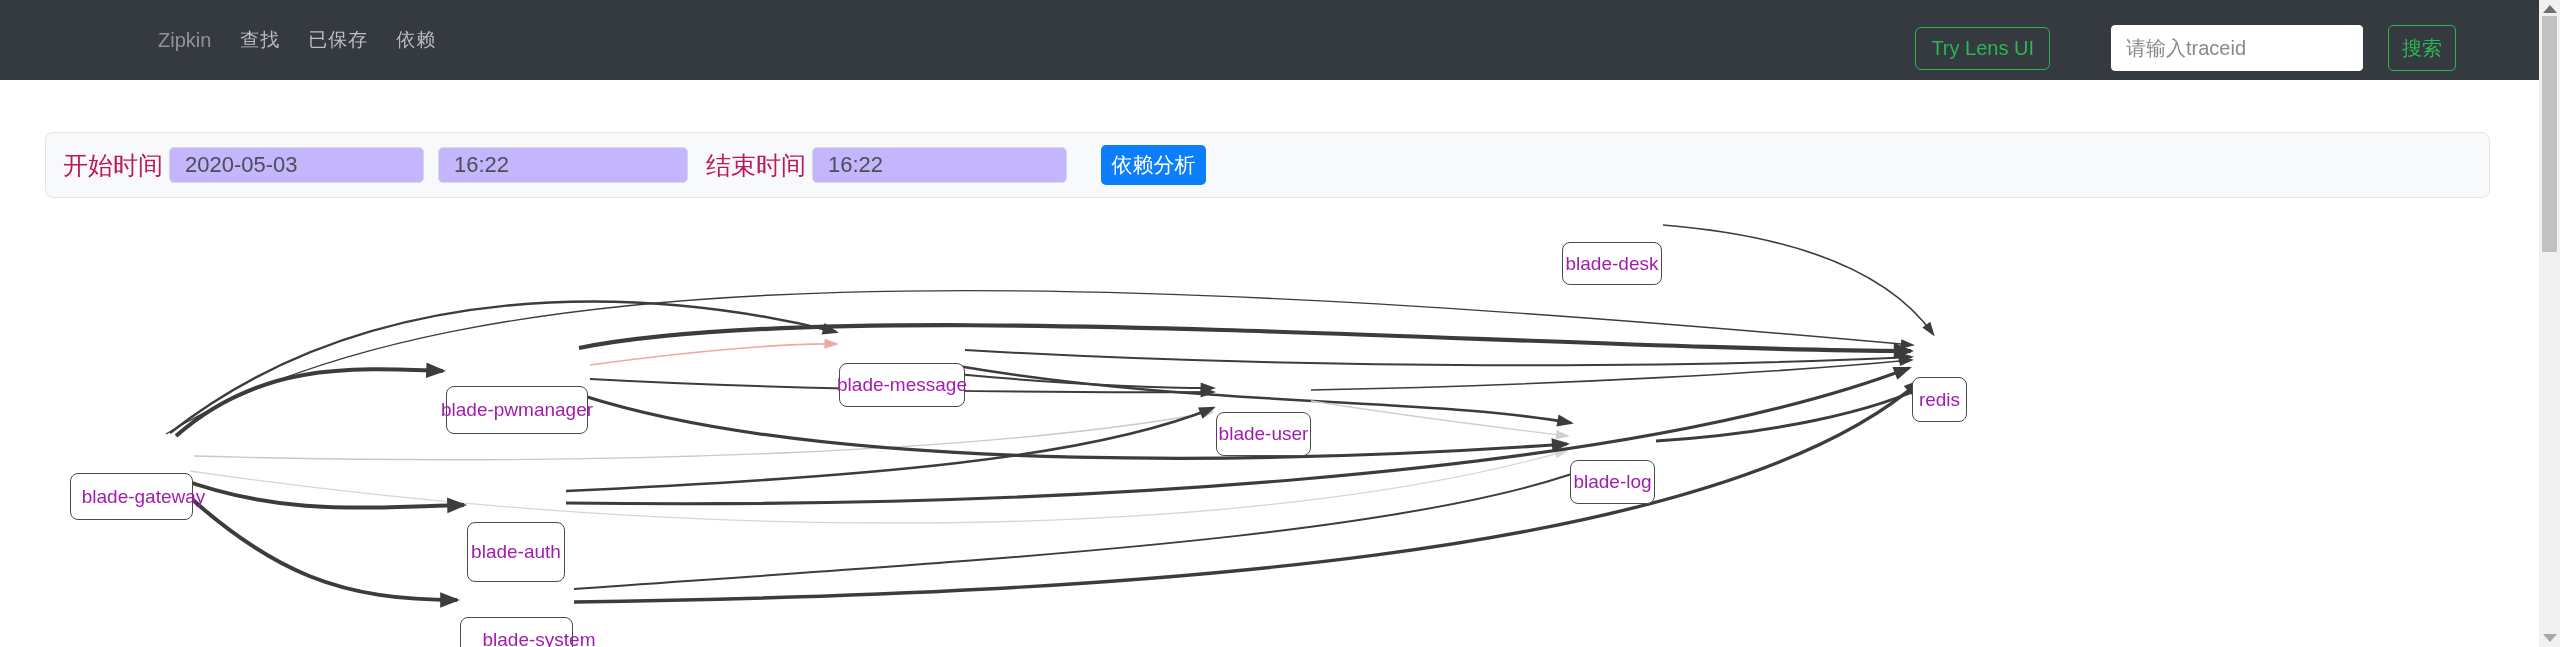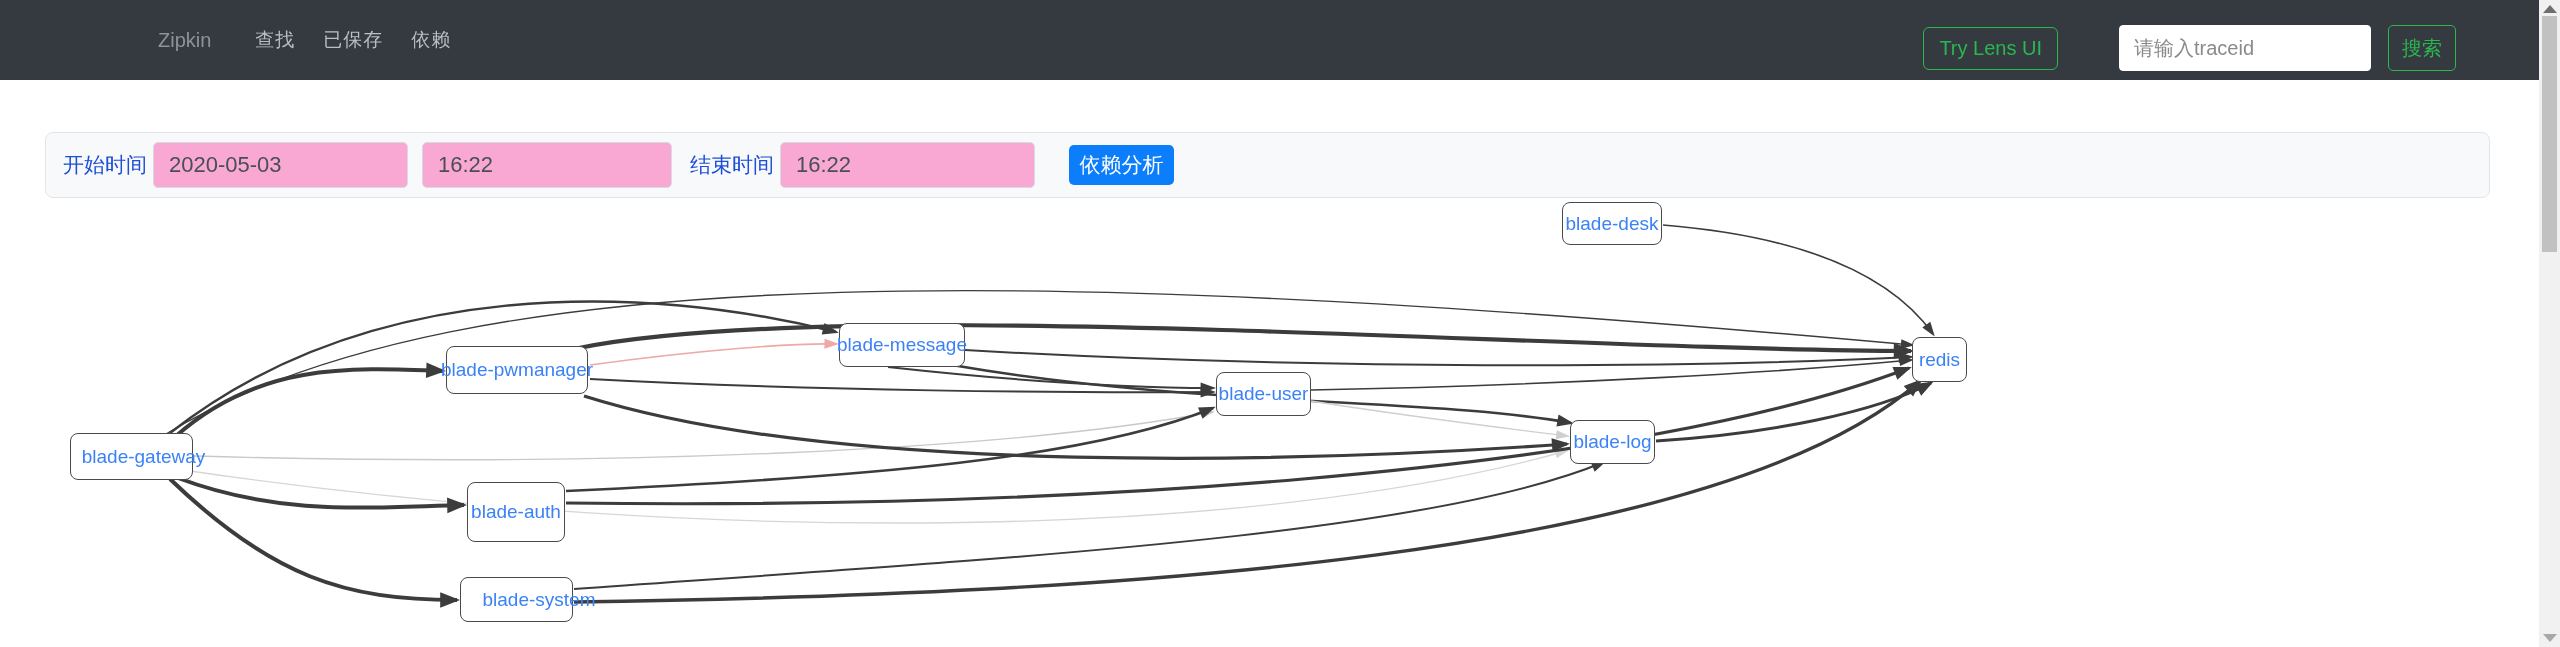--- a/index.html
+++ b/index.html
@@ -7,63 +7,64 @@
     width:2560px;height:647px;position:relative;overflow:hidden;
     background:#ffffff;font-family:"Liberation Sans",sans-serif;
     -webkit-font-smoothing:antialiased;
   }
   
   .navbar{
     position:absolute;left:0;top:0;width:2560px;height:80px;
     background:#343a40;display:flex;align-items:center;
     box-sizing:border-box;padding-left:158px;
   }
-  .brand{font-size:20px;color:#8f9296;margin-right:36px;cursor:pointer;}
+  .brand{font-size:20px;color:#8f9296;margin-right:21px;cursor:pointer;}
   .nav-links{display:flex;gap:28px;margin-left:8px;}
   .nav-link{font-size:19px;color:#bcbec1;cursor:pointer;letter-spacing:1px;}
   .nav-right{position:absolute;right:104px;top:0;height:96px;display:flex;align-items:center;}
   .btn-outline-green{
     border:1.5px solid #2bb64f;color:#2bb64f;background:transparent;
     border-radius:6px;font-size:20px;font-family:inherit;cursor:pointer;
   }
   .try-lens{padding:9px 15px;}
   .trace-input{
     margin-left:61px;width:252px;height:46px;box-sizing:border-box;
     border:1px solid #ffffff;border-radius:4px;background:#ffffff;
     font-size:20px;color:#333;padding:0 14px;font-family:inherit;outline:none;
   }
   .trace-input::placeholder{color:#8a8a8a;}
-  .search-btn{margin-left:17px;height:46px;padding:0 13px;border-radius:5px;}
+  .search-btn{margin-left:25px;height:46px;padding:0 13px;border-radius:5px;}
   
   .filter-panel{
     position:absolute;left:45px;top:132px;width:2445px;height:66px;
     background:#f8f9fa;border:1px solid #e2e5e8;border-radius:8px;
     box-sizing:border-box;display:flex;align-items:center;padding-left:17px;
   }
-  .filter-label{font-size:21px;color:#1d4ed8;margin-right:6px;white-space:nowrap;}
+  .filter-label{font-size:25px;color:#be185d;margin-right:6px;white-space:nowrap;}
   .filter-input{
-    height:46px;box-sizing:border-box;border:1px solid #d7dbdf;border-radius:5px;
-    background:#f9a8d4;font-size:22px;color:#4a4f54;padding:0 15px;
+    height:36px;box-sizing:border-box;border:1px solid #d7dbdf;border-radius:5px;
+    background:#c4b5fd;font-size:22px;color:#4a4f54;padding:0 15px;
     font-family:inherit;outline:none;
   }
   .w-date{width:255px;margin-right:14px;}
   .w-time{width:250px;}
   .gap{width:18px;}
   .analyze-btn{
     margin-left:20px;width:105px;height:40px;background:#0d7efb;border:none;
     border-radius:5px;color:#ffffff;font-size:21px;font-family:inherit;cursor:pointer;
   }
   
   .graph-area{position:absolute;left:0;top:0;width:2560px;height:647px;pointer-events:none;}
   #edge-svg{position:absolute;left:0;top:0;z-index:1;}
   .graph-node{
     position:absolute;z-index:2;background:#ffffff;border:1.5px solid #4a4a4a;
     border-radius:8px;display:flex;align-items:center;justify-content:center;
-    font-size:19px;color:#3b82f6;box-sizing:border-box;cursor:pointer;pointer-events:auto;
+    font-size:19px;color:#a21caf;box-sizing:border-box;cursor:pointer;pointer-events:auto;
     white-space:nowrap;
+    margin-top:40px;
   }
   
   .scrollbar{position:absolute;right:0;top:0;width:21px;height:647px;background:#f1f1f1;z-index:10;}
   .scroll-thumb{position:absolute;left:3px;top:16px;width:15px;height:236px;background:#c1c1c1;cursor:pointer;}
   .scroll-arrow{position:absolute;left:4px;width:0;height:0;border-left:7px solid transparent;border-right:7px solid transparent;cursor:pointer;}
   .scroll-up{top:5px;border-bottom:8px solid #6f6f6f;}
   .scroll-down{bottom:5px;border-top:8px solid #a8a8a8;}
 </style>
 </head>
 <body>

